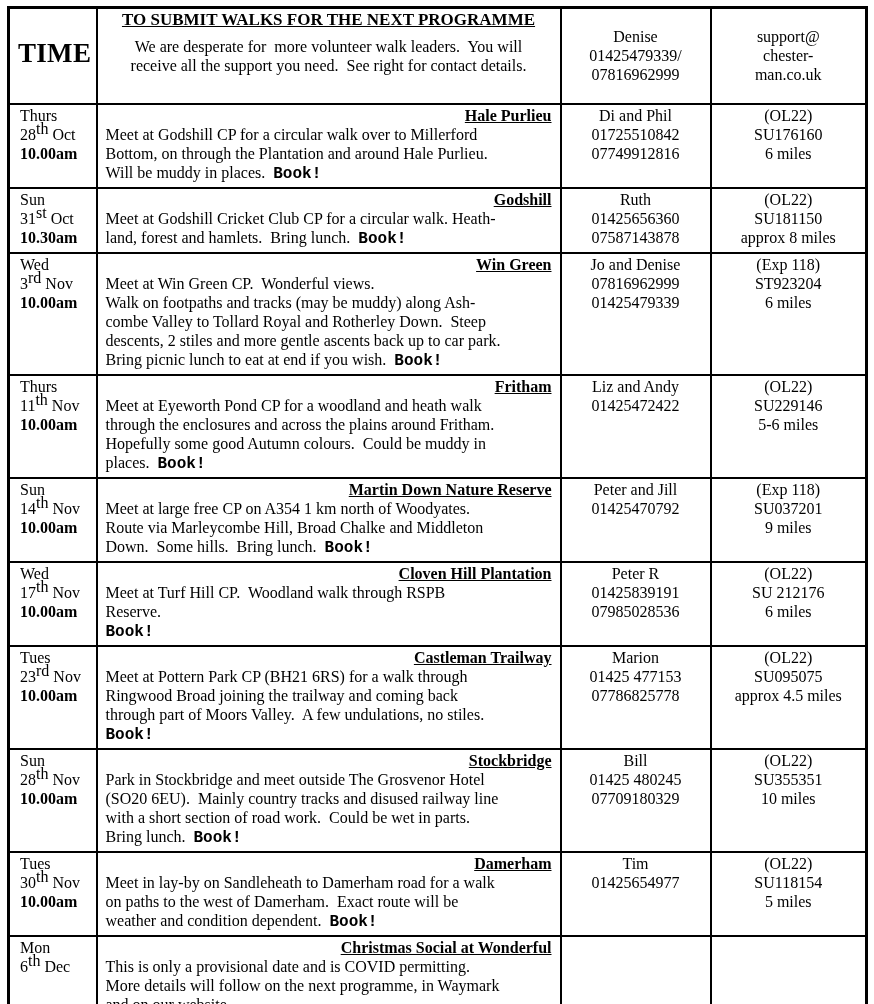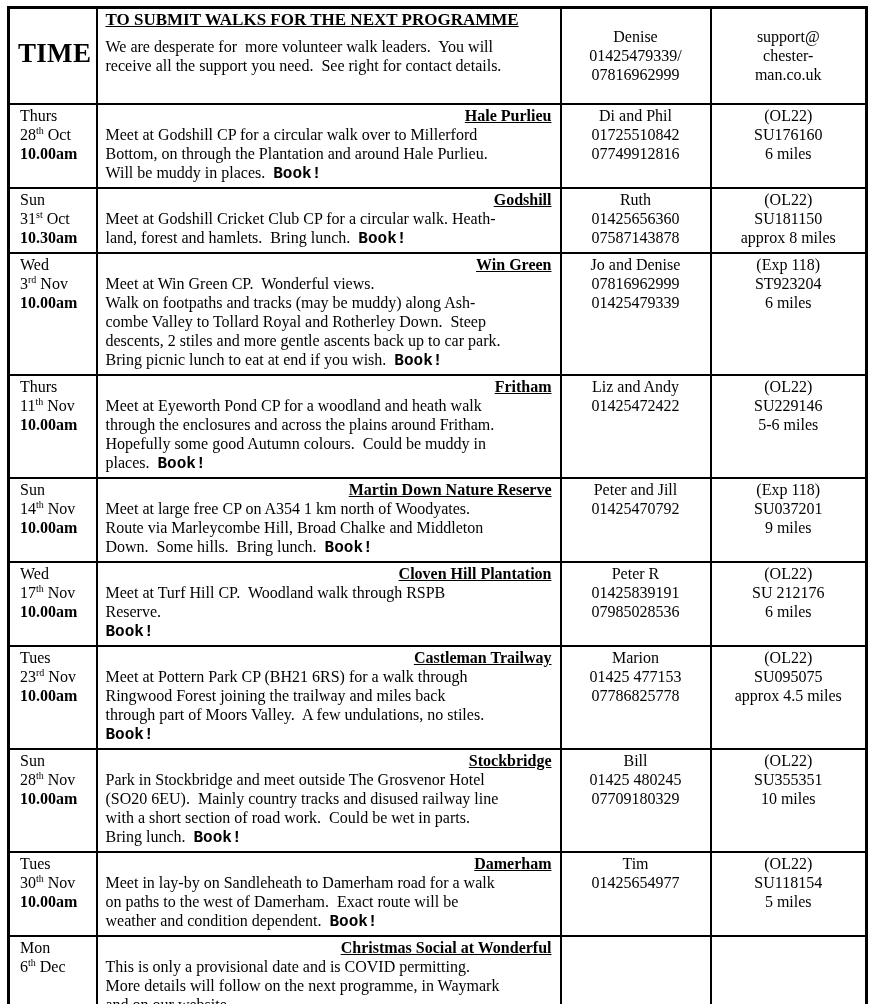--- a/index.html
+++ b/index.html
@@ -31,21 +31,21 @@
     padding: 1px 8px 3px 8px;
     font-size: 16px;
     line-height: 19px;
     overflow: hidden;
   }
   col.c1 { width: 88px; }
   col.c2 { width: 464px; }
   col.c3 { width: 150px; }
   col.c4 { width: 156px; }
 
-  tr.header-row td { height: 90px; }
+  tr.header-row td { height: 90px; text-align: center; }
   tr:last-child td { height: 98px; }
 
   .time-cell { vertical-align: middle; padding-left: 8px; }
   .vmid { vertical-align: middle; }
 
   .time-header-label {
     font-size: 27px;
     font-weight: 700;
     letter-spacing: 0.3px;
   }
@@ -65,21 +65,21 @@
     text-decoration: underline;
     white-space: pre-wrap;
     text-align: right;
   }
   .b { font-weight: 700; font-family: Liberation Mono, monospace; }
   .time-line { font-weight: 700; }
 
   td div { white-space: pre-wrap; }
 
   sup {
-    font-size: 10px;
+    font-size: 16px;
     line-height: 0;
     vertical-align: super;
   }
 </style>
 </head>
 <body>
 
 <table class="walks">
   <colgroup>
     <col class="c1">
@@ -232,21 +232,21 @@
         </td>
   </tr>
       <tr>
     <td class="col-date">
       <div>Tues</div>
       <div><span>23</span><sup>rd</sup> <span>Nov</span></div>
       <div class="time-line">10.00am</div>
     </td>
     <td class="col-desc">
       <div class="walk-title">Castleman Trailway</div>
-      <div class="walk-desc"><div><span>Meet at Pottern Park CP (BH21 6RS) for a walk through</span></div><div><span>Ringwood Forest joining the trailway and miles back</span></div><div><span>through part of Moors Valley.  A few undulations, no stiles.</span></div><div><span class="b">Book!</span></div></div>
+      <div class="walk-desc"><div><span>Meet at Pottern Park CP (BH21 6RS) for a walk through</span></div><div><span>Ringwood Broad joining the trailway and coming back</span></div><div><span>through part of Moors Valley.  A few undulations, no stiles.</span></div><div><span class="b">Book!</span></div></div>
     </td>
     <td class="col-contact">
           <div>Marion</div>
           <div>01425 477153</div>
           <div>07786825778</div>
         </td>
     <td class="col-map">
           <div>(OL22)</div>
           <div>SU095075</div>
           <div>approx 4.5 miles</div>

